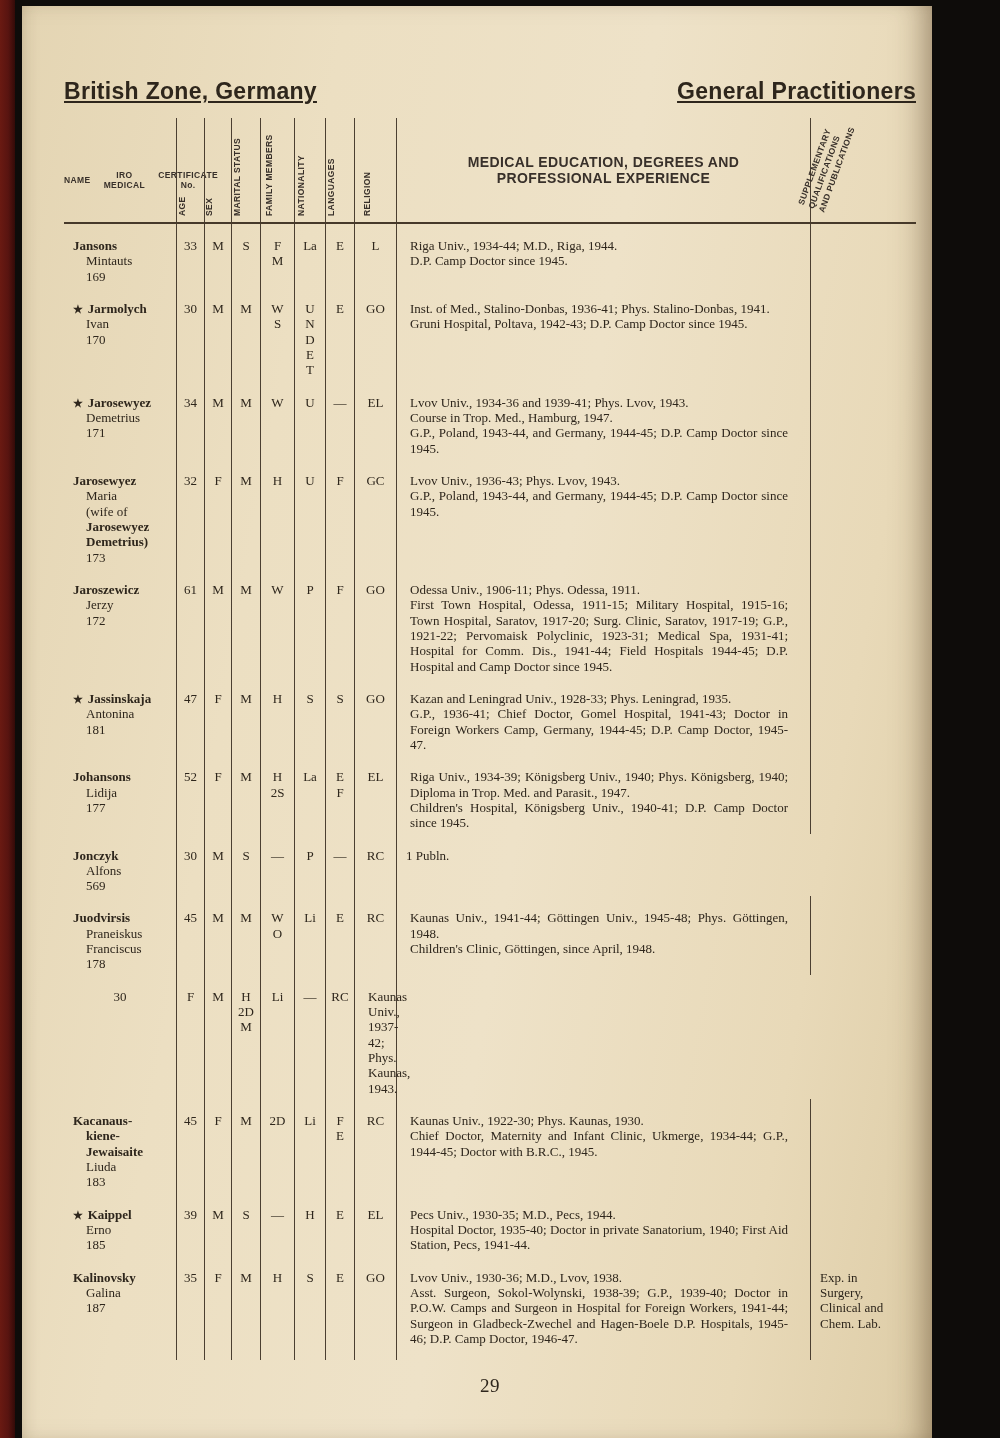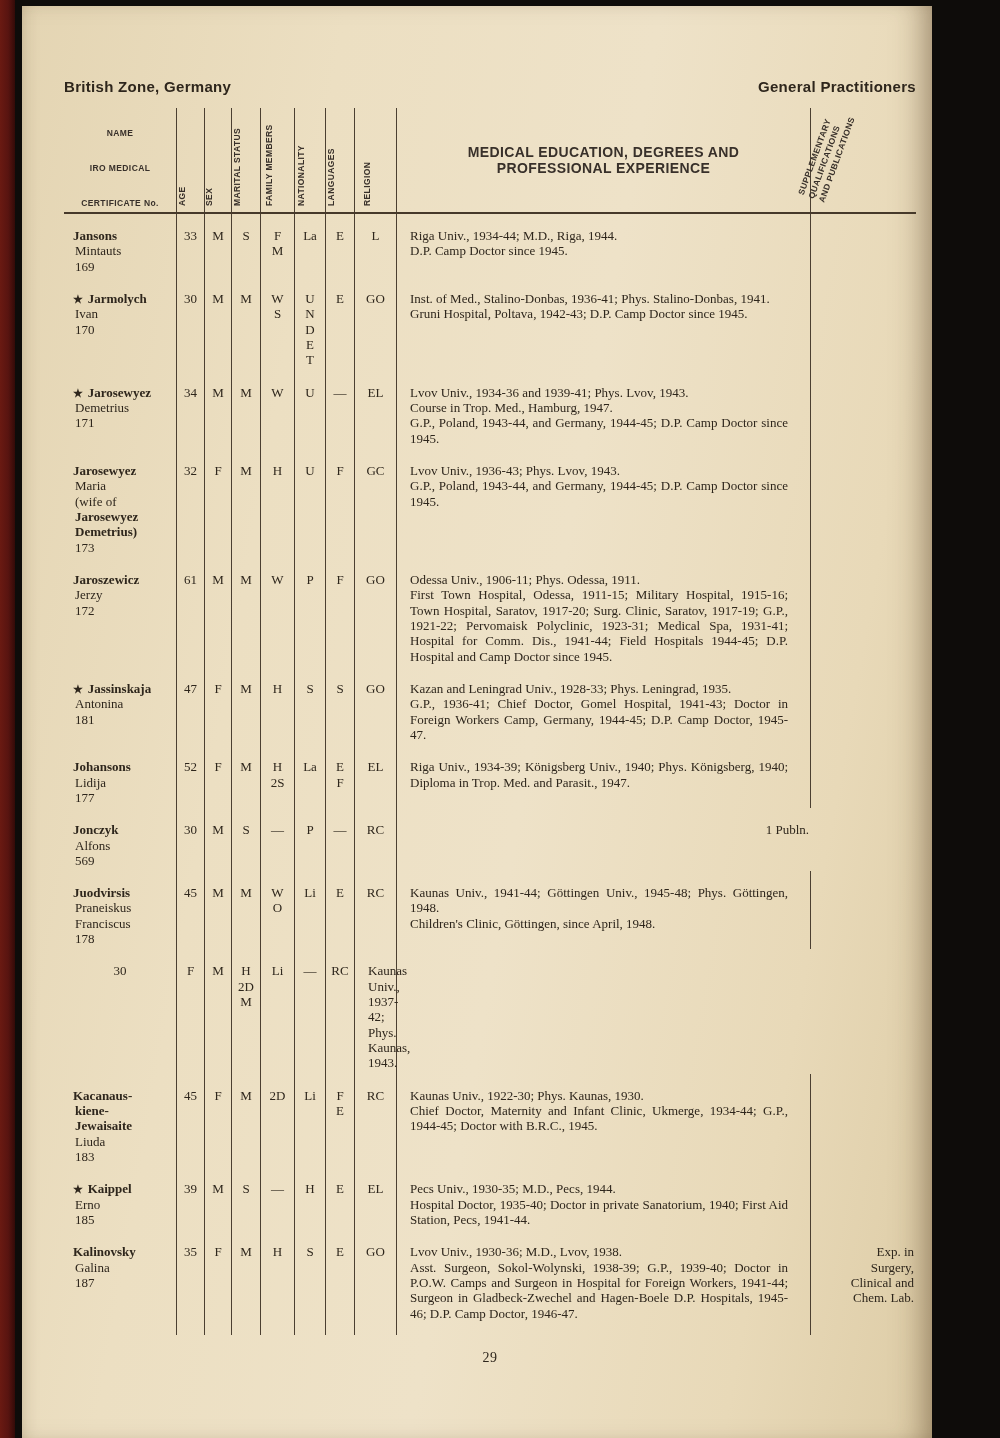--- a/index.html
+++ b/index.html
@@ -15,64 +15,64 @@
   .page{
     position:absolute;left:22px;top:6px;width:910px;height:1432px;
     background:linear-gradient(100deg,#e4d5b3 0%,#ecdfc2 28%,#eee2c8 55%,#e8d9b8 82%,#ddcca6 100%);
     box-shadow:inset -26px 0 34px -22px rgba(70,45,20,.55), inset 10px 0 20px -14px rgba(70,45,20,.35);
     color:#2e261c;
   }
   .content{position:absolute;left:42px;top:72px;width:852px;}
 
   .titlebar{
     display:flex;justify-content:space-between;align-items:baseline;
-    font-family:"Liberation Sans", sans-serif;font-weight:bold;font-size:15px;
-    letter-spacing:.3px;margin-bottom:13px;
+    font-family:"Liberation Sans", sans-serif;font-weight:bold;font-size:23px;
+    letter-spacing:.3px;margin-bottom:13px;text-decoration:underline;
   }
 
   .tbl{--c:113px 28px 27px 29px 34px 31px 29px 42px 414px 105px;}
   .hdr{
     display:grid;grid-template-columns:var(--c);
     border-bottom:2px solid #46392a;height:104px;
     font-family:"Liberation Sans", sans-serif;font-weight:bold;font-size:8.5px;
     letter-spacing:.4px;color:#38302a;
   }
   .hcell{border-right:1px solid #4b3f31;position:relative;}
   .hcell:last-child{border-right:none;}
-  .hcell.hname{display:flex;flex-direction:column;align-items:center;text-align:center;padding-top:20px;gap:25px;}
+  .hcell.hname{display:flex;align-items:center;text-align:center;padding-top:20px;gap:13px;}
   .rot{
     position:absolute;bottom:6px;left:calc(50% - 4px);
     transform:rotate(-90deg);transform-origin:0 100%;
     white-space:nowrap;
   }
   .hedu{display:flex;align-items:center;justify-content:center;text-align:center;padding:0 28px;font-size:14px;}
   .rot3{
     position:absolute;bottom:8px;left:16px;
     transform:rotate(-70deg);transform-origin:left bottom;
     white-space:nowrap;line-height:1.3;
   }
 
   .row{display:grid;grid-template-columns:var(--c);}
   .cell{border-right:1px solid #4b3f31;padding:14px 5px 3px;font-size:13px;line-height:1.18;}
   .cell:last-child{border-right:none;}
   .row:last-child .cell{padding-bottom:14px;}
 
   .name-cell{padding-left:9px;padding-right:20px;}
   .name-line{white-space:nowrap;}
-  .name-line.cont{margin-left:2px;}
+  .name-line.cont{margin-left:13px;}
   .bold{font-weight:bold;}
   .star{font-size:11px;letter-spacing:1px;}
 
   .ctr{text-align:center;}
   .edu-cell{padding-left:13px;padding-right:22px;text-align:justify;}
   .edu-cell .para{margin:0;}
-  .sup-cell{padding-left:9px;padding-right:2px;text-align:right;}
+  .sup-cell{padding-left:9px;padding-right:2px;}
 
   .pageno{
-    text-align:center;font-size:14px;margin-top:15px;letter-spacing:.5px;
+    text-align:center;font-size:19px;margin-top:15px;letter-spacing:.5px;
   }
 </style>
 </head>
 <body>
 
 <div class="spine"></div>
 
 <div class="page">
   <div class="content">
 
@@ -299,20 +299,21 @@
             <div class="cell ctr">
               <div>La</div>
             </div>
             <div class="cell ctr">
               <div>E</div>
               <div>F</div>
             </div>
             <div class="cell ctr">EL</div>
             <div class="cell edu-cell">
               <div class="para">Riga Univ., 1934-39; Königsberg Univ., 1940; Phys. Königsberg, 1940; Diploma in Trop. Med. and Parasit., 1947.</div>
+              <div class="para">Children's Hospital, Königsberg Univ., 1940-41; D.P. Camp Doctor since 1945.</div>
             </div>
             <div class="cell sup-cell"></div>
           </div>
           <div class="row">
             <div class="cell name-cell">
               <div class="name-line bold">Jonczyk</div>
               <div class="name-line cont">Alfons</div>
               <div class="name-line cont">569</div>
             </div>
             <div class="cell ctr">30</div>

